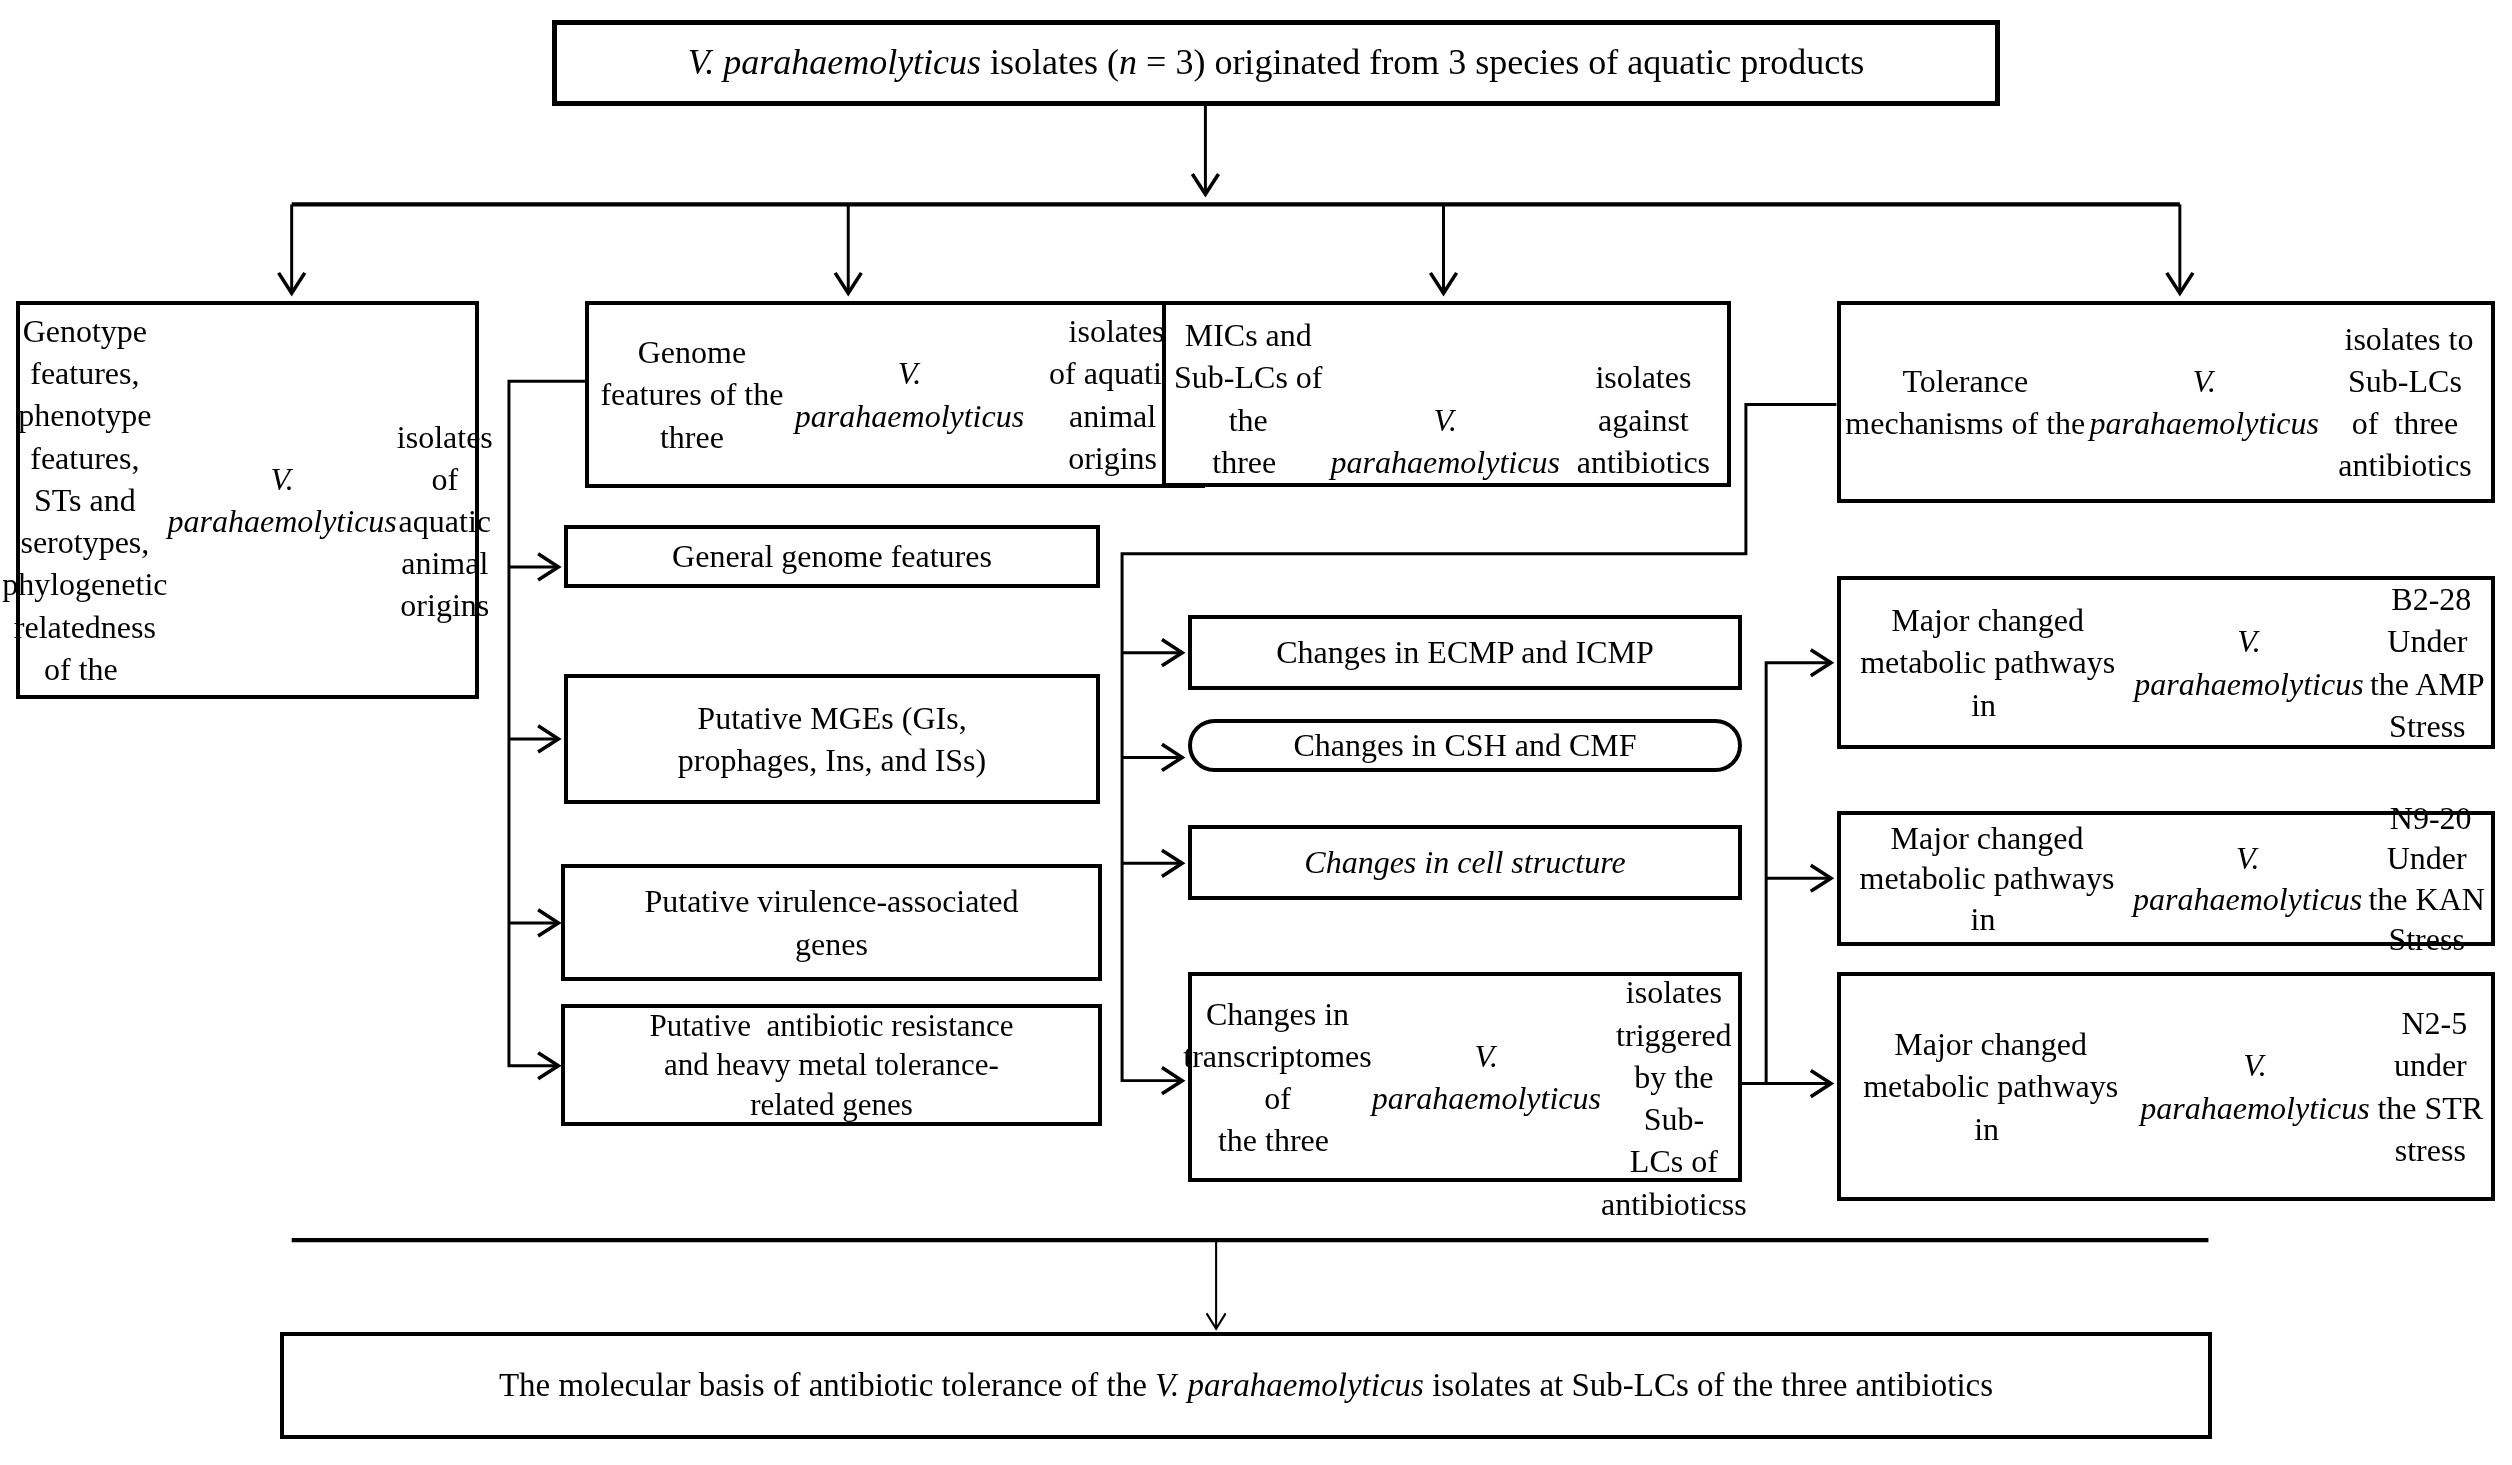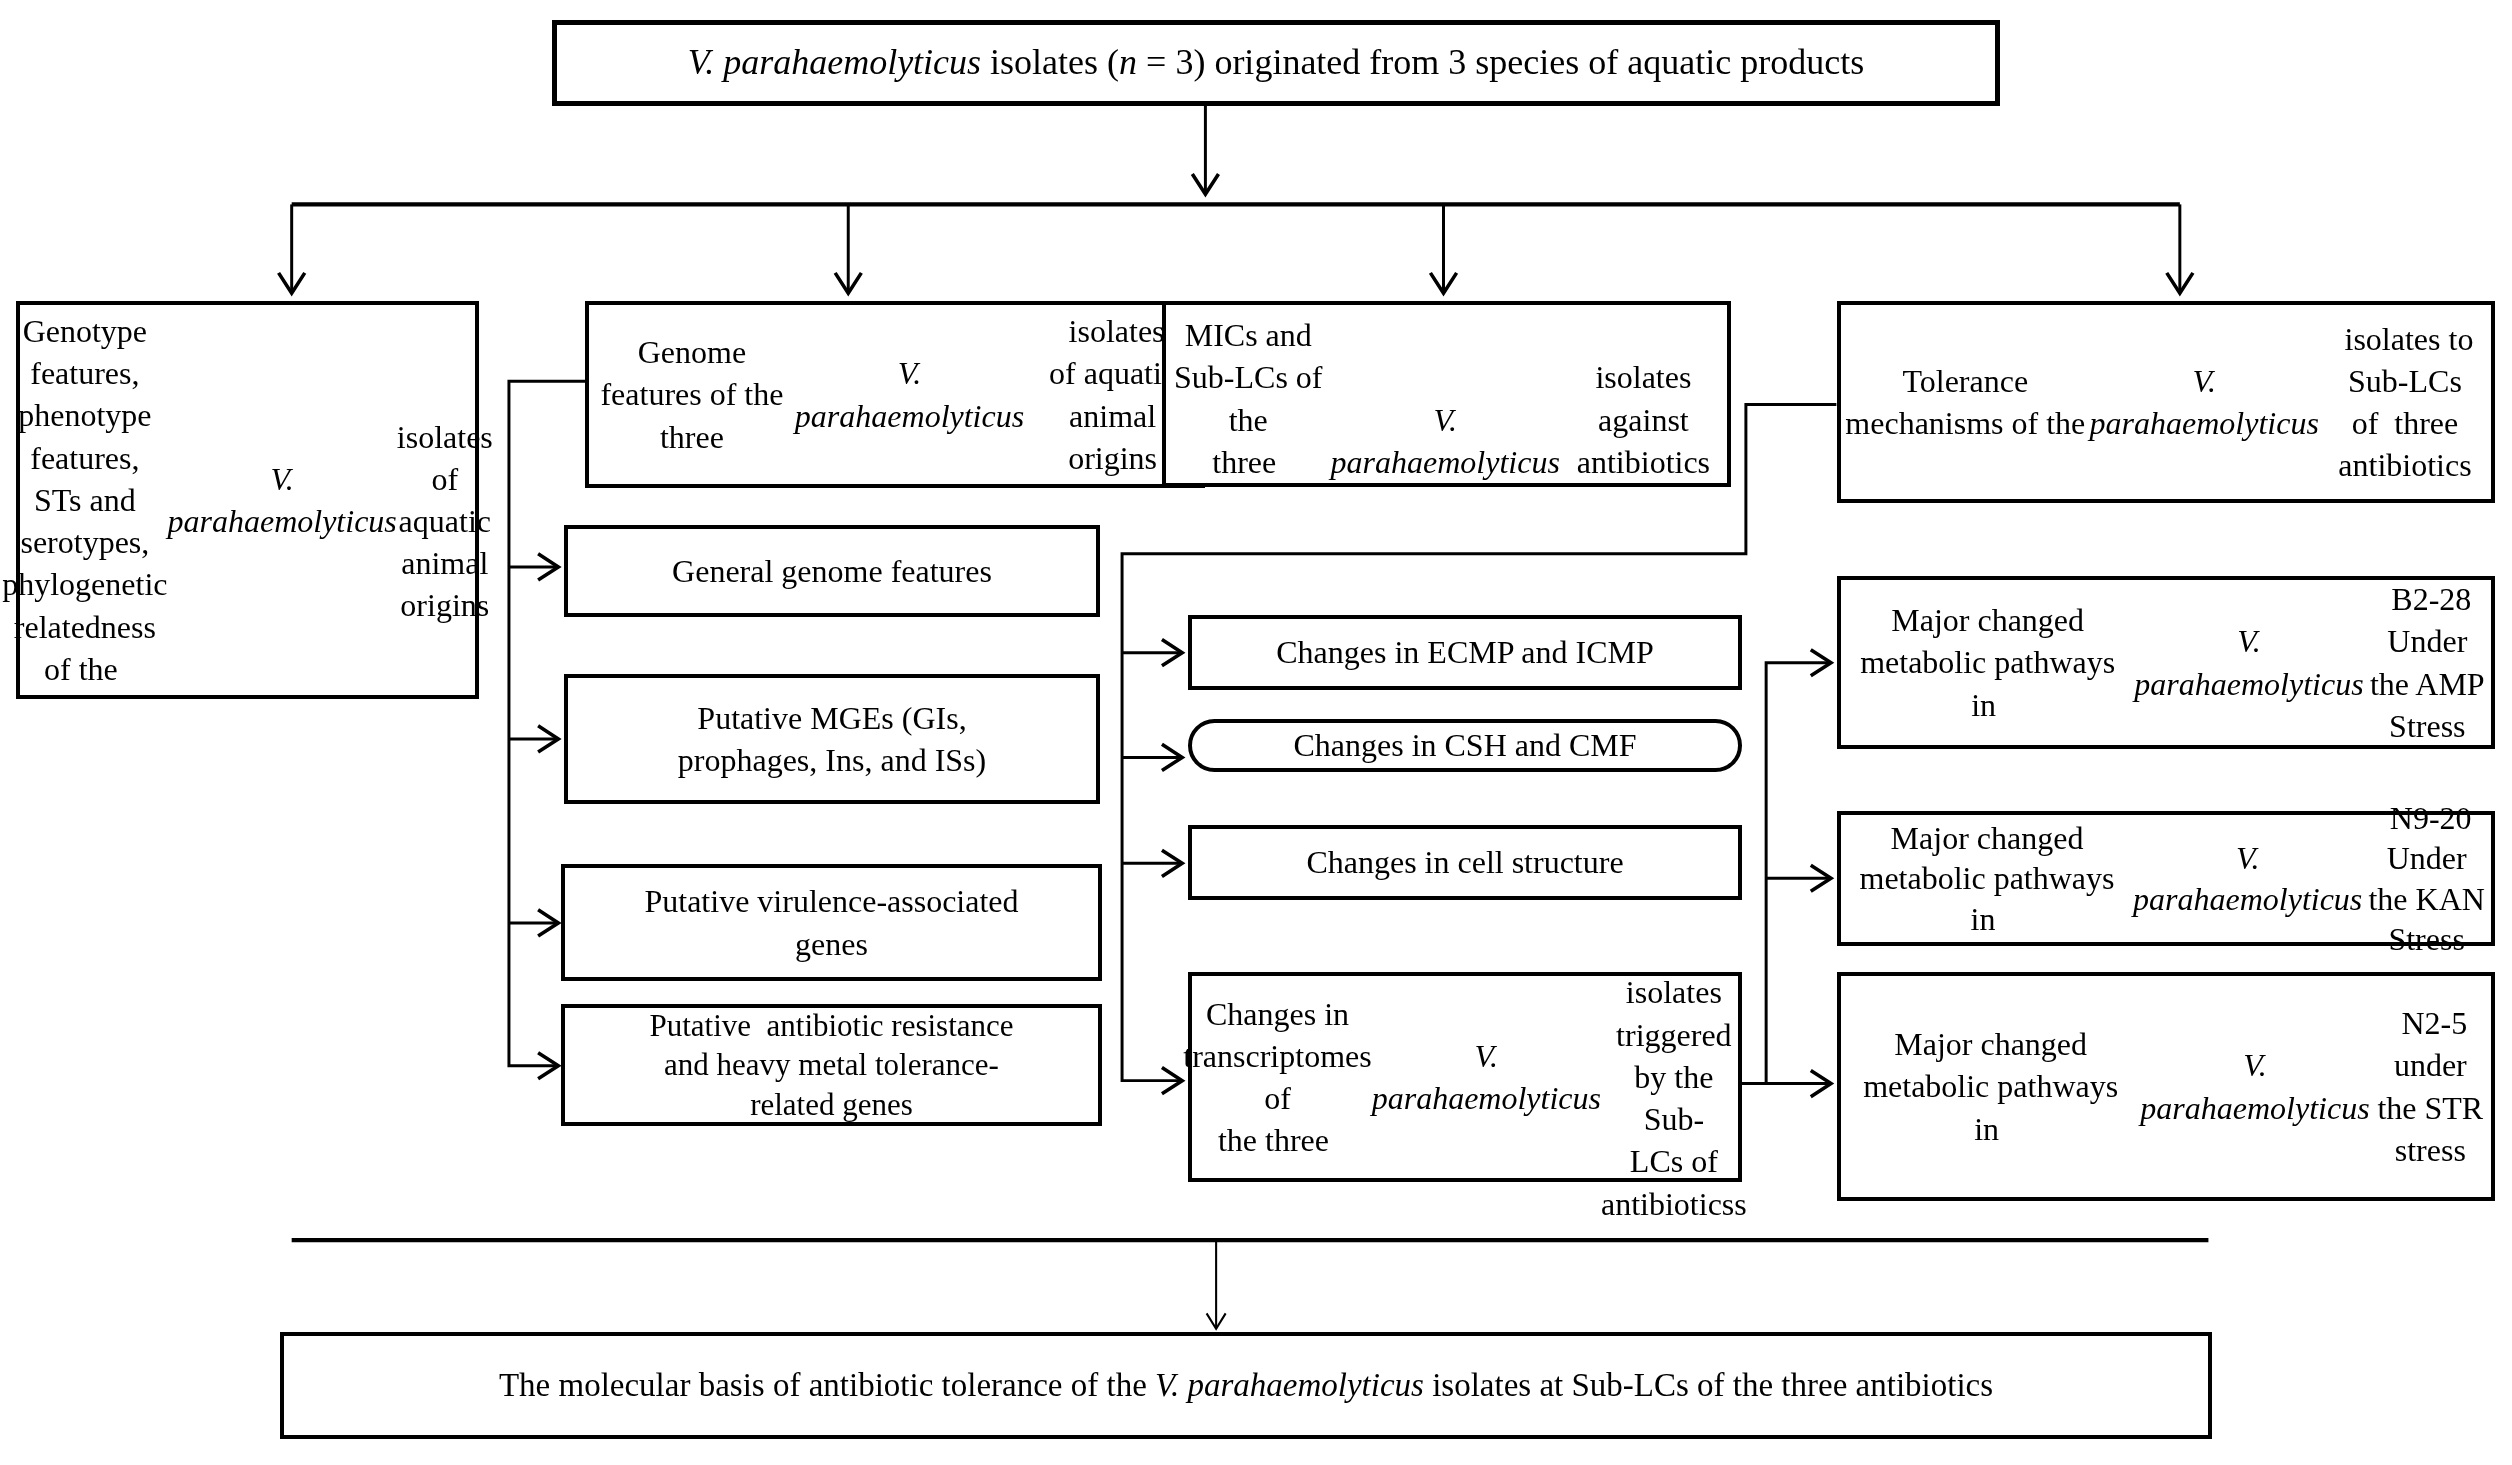--- a/index.html
+++ b/index.html
@@ -61,41 +61,41 @@
 phenotype features,
 STs and serotypes,
 phylogenetic relatedness
 of the </span><i>V. parahaemolyticus</i><span> isolates
 of aquatic animal origins</span></div>
 
   <div class="box" style="left:585px;top:301px;width:620px;height:187px;font-size:32px;"><span>Genome features of the three
 </span><i>V. parahaemolyticus</i><span> isolates
 of aquatic animal origins</span></div>
 
-  <div class="box" style="left:564px;top:525px;width:536px;height:92px;font-size:32px;align-items:center;"><span>General genome features</span></div>
+  <div class="box" style="left:564px;top:525px;width:536px;height:63px;font-size:32px;align-items:center;"><span>General genome features</span></div>
 
   <div class="box" style="left:564px;top:674px;width:536px;height:130px;font-size:32px;"><span>Putative MGEs (GIs,
 prophages, Ins, and ISs)</span></div>
 
   <div class="box" style="left:561px;top:864px;width:541px;height:117px;font-size:32px;"><span>Putative virulence-associated
 genes</span></div>
 
   <div class="box lh-tight" style="left:561px;top:1004px;width:541px;height:122px;font-size:31px;"><span>Putative  antibiotic resistance
 and heavy metal tolerance-
 related genes</span></div>
 
   <div class="box" style="left:1162px;top:301px;width:569px;height:186px;font-size:32px;align-items:flex-end;"><span>MICs and Sub-LCs of the
 three </span><i>V. parahaemolyticus</i><span>
 isolates against antibiotics</span></div>
 
   <div class="box" style="left:1188px;top:615px;width:554px;height:75px;font-size:32px;"><span>Changes in ECMP and ICMP</span></div>
 
   <div class="box" style="left:1188px;top:719px;width:554px;height:53px;font-size:32px;border-radius:27px;"><span>Changes in CSH and CMF</span></div>
 
-  <div class="box" style="left:1188px;top:825px;width:554px;height:75px;font-size:32px;"><span>Changes in cell structure</span></div>
+  <div class="box" style="left:1188px;top:825px;width:554px;height:75px;font-size:32px;font-style:italic;"><span>Changes in cell structure</span></div>
 
   <div class="box" style="left:1188px;top:972px;width:554px;height:210px;font-size:32px;"><span>Changes in transcriptomes of
 the three </span><i>V. parahaemolyticus</i><span>
 isolates triggered by the Sub-
 LCs of antibioticss</span></div>
 
   <div class="box" style="left:1837px;top:301px;width:658px;height:202px;font-size:32px;"><span>Tolerance mechanisms of the
 </span><i>V. parahaemolyticus</i><span> isolates to Sub-LCs
 of  three antibiotics</span></div>
 

